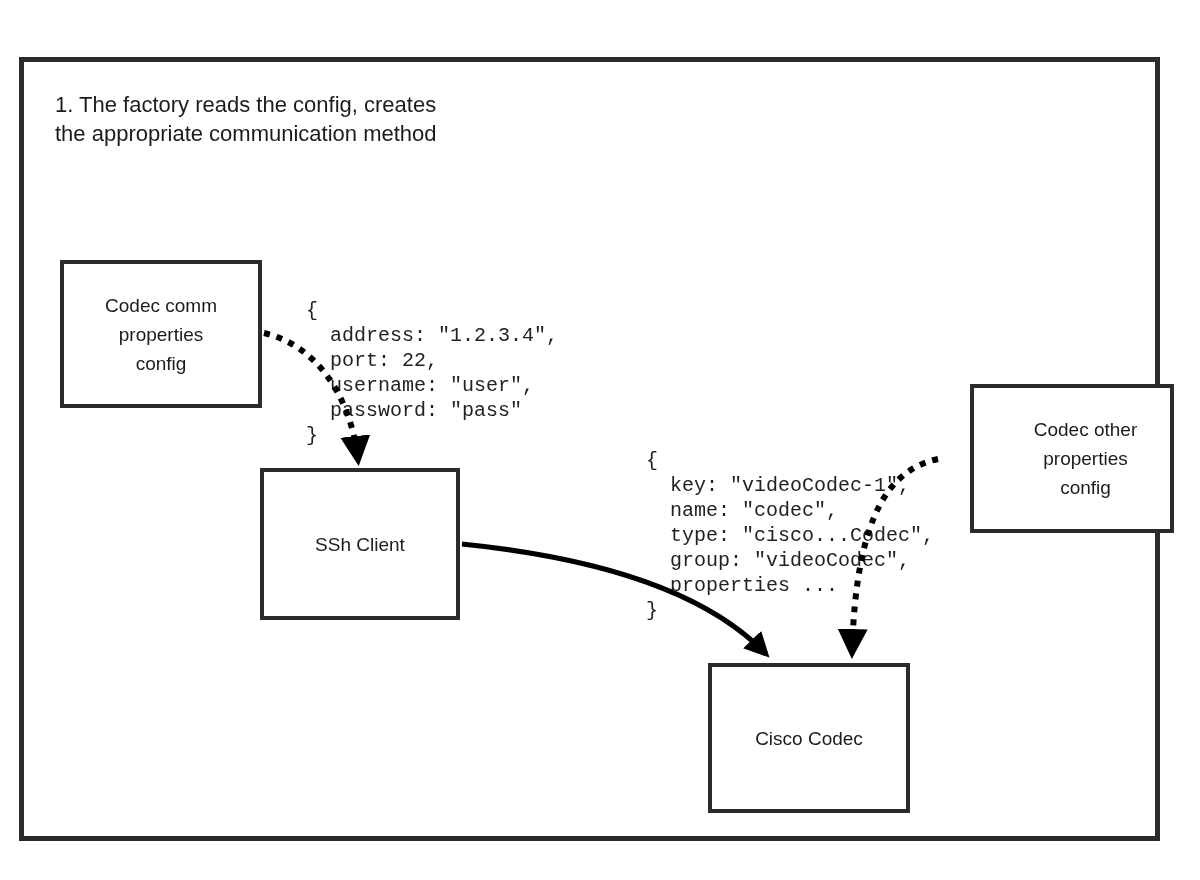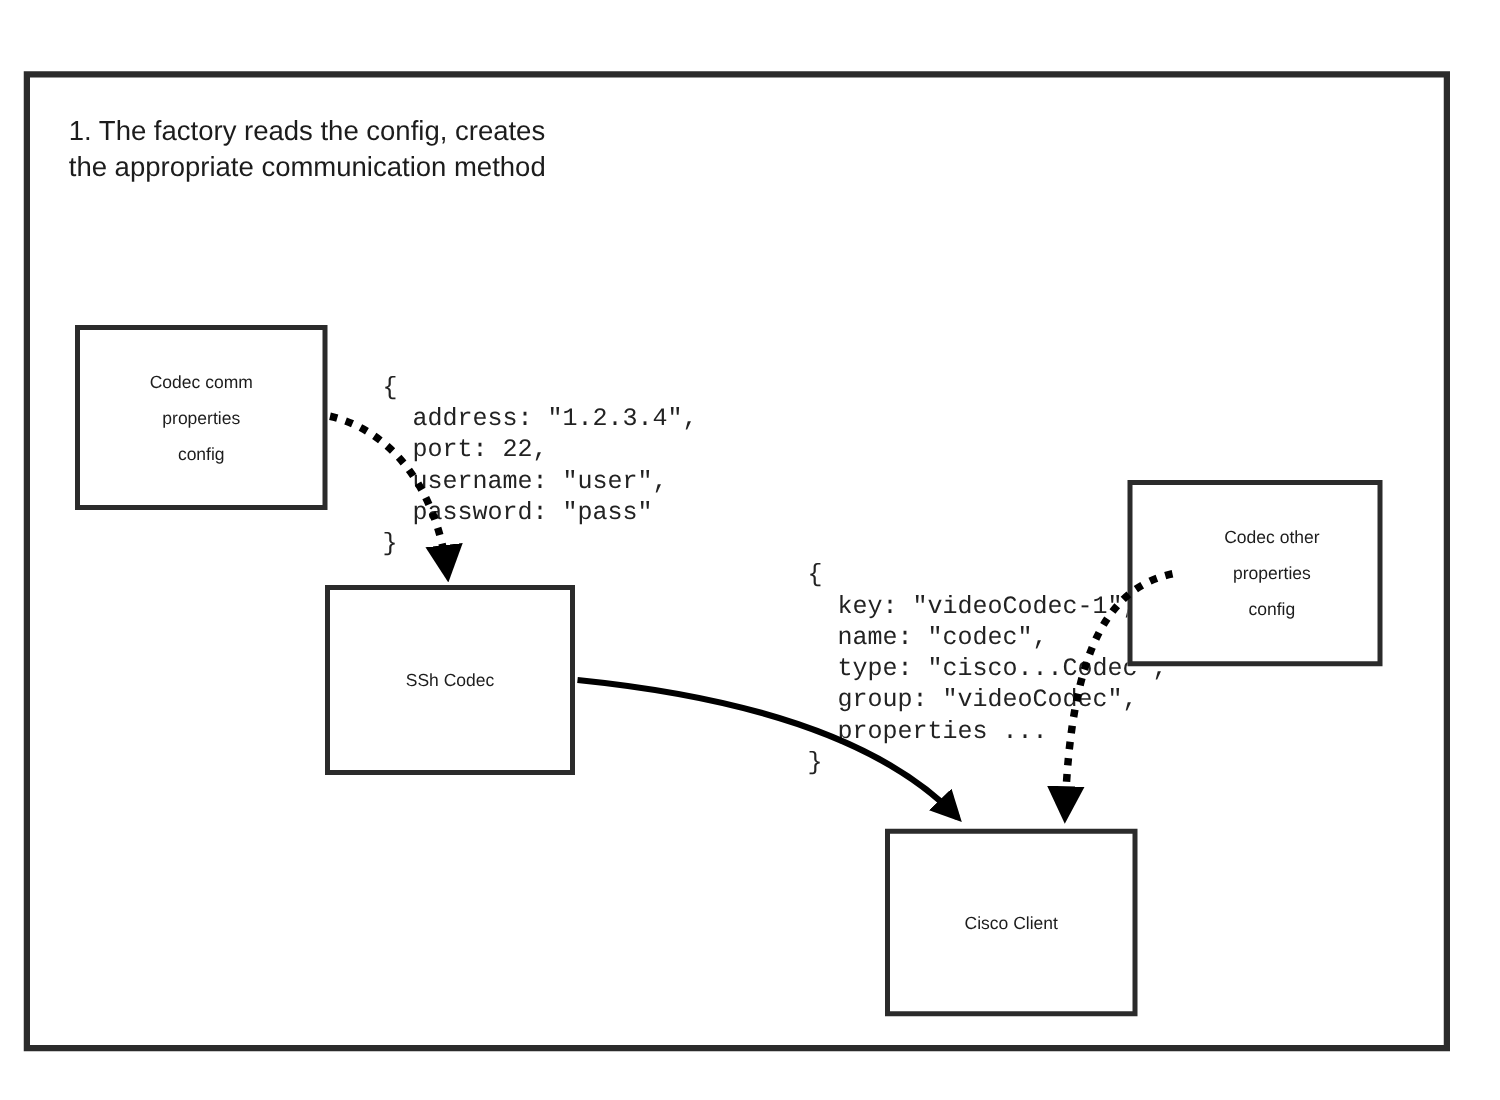--- a/index.html
+++ b/index.html
@@ -41,27 +41,27 @@
   .node {
     position: absolute;
     box-sizing: border-box;
     border: 4px solid #2b2b2b;
     background: #ffffff;
     display: flex;
     align-items: center;
     justify-content: center;
     text-align: center;
     white-space: pre-line;
-    font-size: 14px;
+    font-size: 19px;
     line-height: 29px;
     z-index: 2;
   }
   .node-comm  { left: 60px;  top: 260px; width: 202px; height: 148px; }
   .node-ssh   { left: 260px; top: 468px; width: 200px; height: 152px; }
-  .node-other { left: 902px; top: 384px; width: 204px; height: 149px; padding-left: 27px; }
+  .node-other { left: 970px; top: 384px; width: 204px; height: 149px; padding-left: 27px; }
   .node-cisco { left: 708px; top: 663px; width: 202px; height: 150px; }
   .code {
     position: absolute;
     margin: 0;
     font-family: "Liberation Mono", monospace;
     font-size: 20px;
     line-height: 25px;
     white-space: pre;
     color: #222222;
     z-index: 1;
@@ -102,27 +102,27 @@
 
   <div class="note note-step1">1. The factory reads the config, creates
 the appropriate communication method</div>
 
 
 
   <div class="node node-comm">Codec comm
 properties
 config</div>
 
-  <div class="node node-ssh">SSh Codec</div>
+  <div class="node node-ssh">SSh Client</div>
 
   <div class="node node-other">Codec other
 properties
 config</div>
 
-  <div class="node node-cisco">Cisco Client</div>
+  <div class="node node-cisco">Cisco Codec</div>
 
   <pre class="code code-comm">{
   address: "1.2.3.4",
   port: 22,
   username: "user",
   password: "pass"
 }</pre>
 
   <pre class="code code-codec">{
   key: "videoCodec-1",

